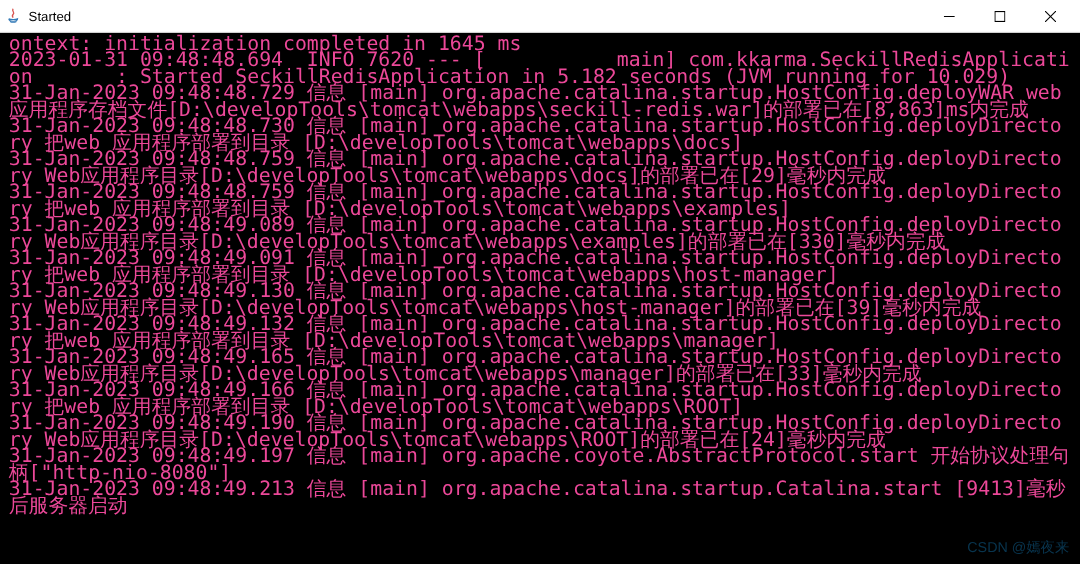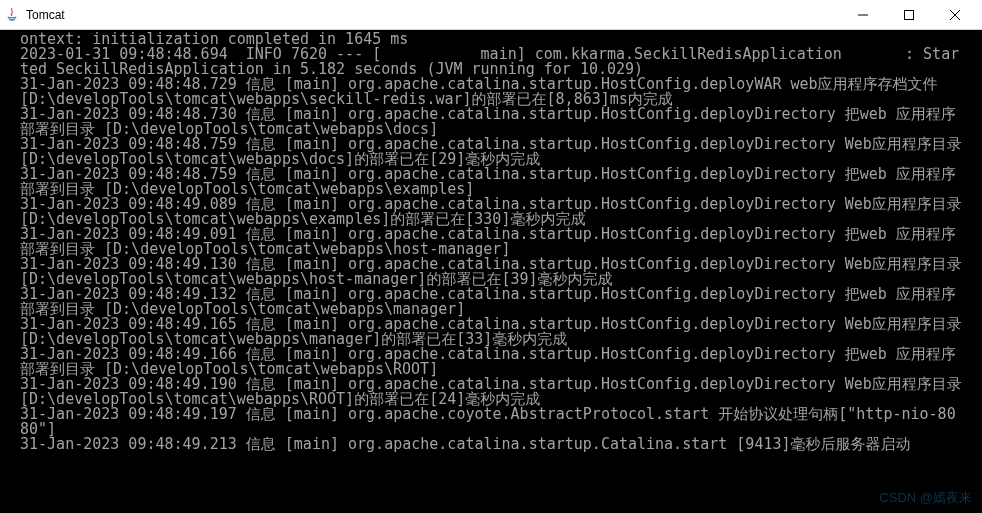--- a/index.html
+++ b/index.html
@@ -37,26 +37,26 @@
     .titlebar .ctrl {
       width: 46px;
       height: 30px;
       display: flex;
       align-items: center;
       justify-content: center;
       cursor: pointer;
     }
     .console {
       background: #000;
-      color: #a3a3a3;
+      color: #ec4899;
       font-family: "NSimSun", "SimSun", "Consolas", monospace;
-      font-size: 15px;
+      font-size: 18px;
       line-height: 15px;
       height: calc(100% - 30px);
-      padding: 2px 20px;
+      padding: 2px 8px;
       white-space: pre-wrap;
       word-break: break-all;
       overflow: hidden;
       position: relative;
     }
     .console-line { display: block; }
     .watermark {
       position: absolute;
       right: 10px;
       bottom: 6px;
@@ -70,21 +70,21 @@
 <body>
 
 <div class="titlebar">
   <span class="icon">
     <svg width="16" height="16" viewBox="0 0 16 16">
       <path d="M8 1 C6 3 10 4 8 6 C7 7 7 8 8 9" stroke="#d9534f" stroke-width="1.2" fill="none"></path>
       <path d="M4 10 C6 11 10 11 12 10 C12 13 4 13 4 10" stroke="#337ab7" stroke-width="1" fill="none"></path>
       <path d="M5 12.5 C7 13.5 9 13.5 11 12.5" stroke="#337ab7" stroke-width="1" fill="none"></path>
     </svg>
   </span>
-  <span class="title">Tomcat</span>
+  <span class="title">Started</span>
   <div class="controls">
     <div class="ctrl">
       <svg width="10" height="10" viewBox="0 0 10 10">
           <line x1="0" y1="5" x2="10" y2="5" stroke="#000" stroke-width="1"></line>
         </svg>
     </div>
     <div class="ctrl">
       <svg width="10" height="10" viewBox="0 0 10 10">
           <rect x="0.5" y="0.5" width="9" height="9" fill="none" stroke="#000" stroke-width="1"></rect>
         </svg>

